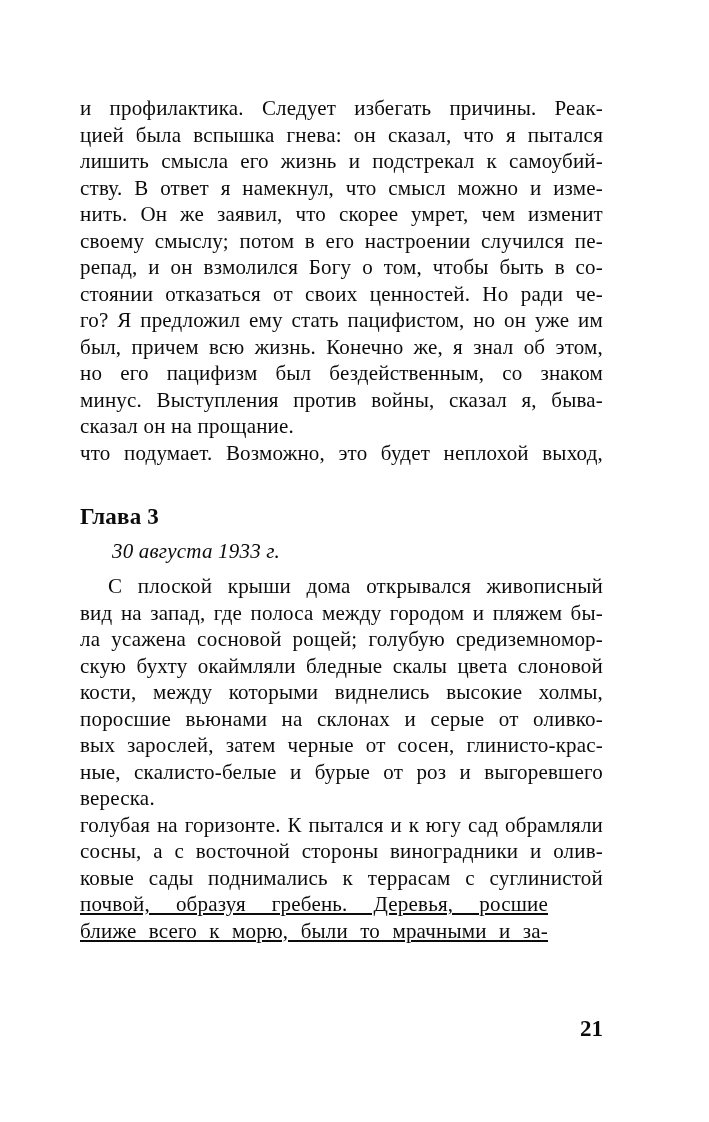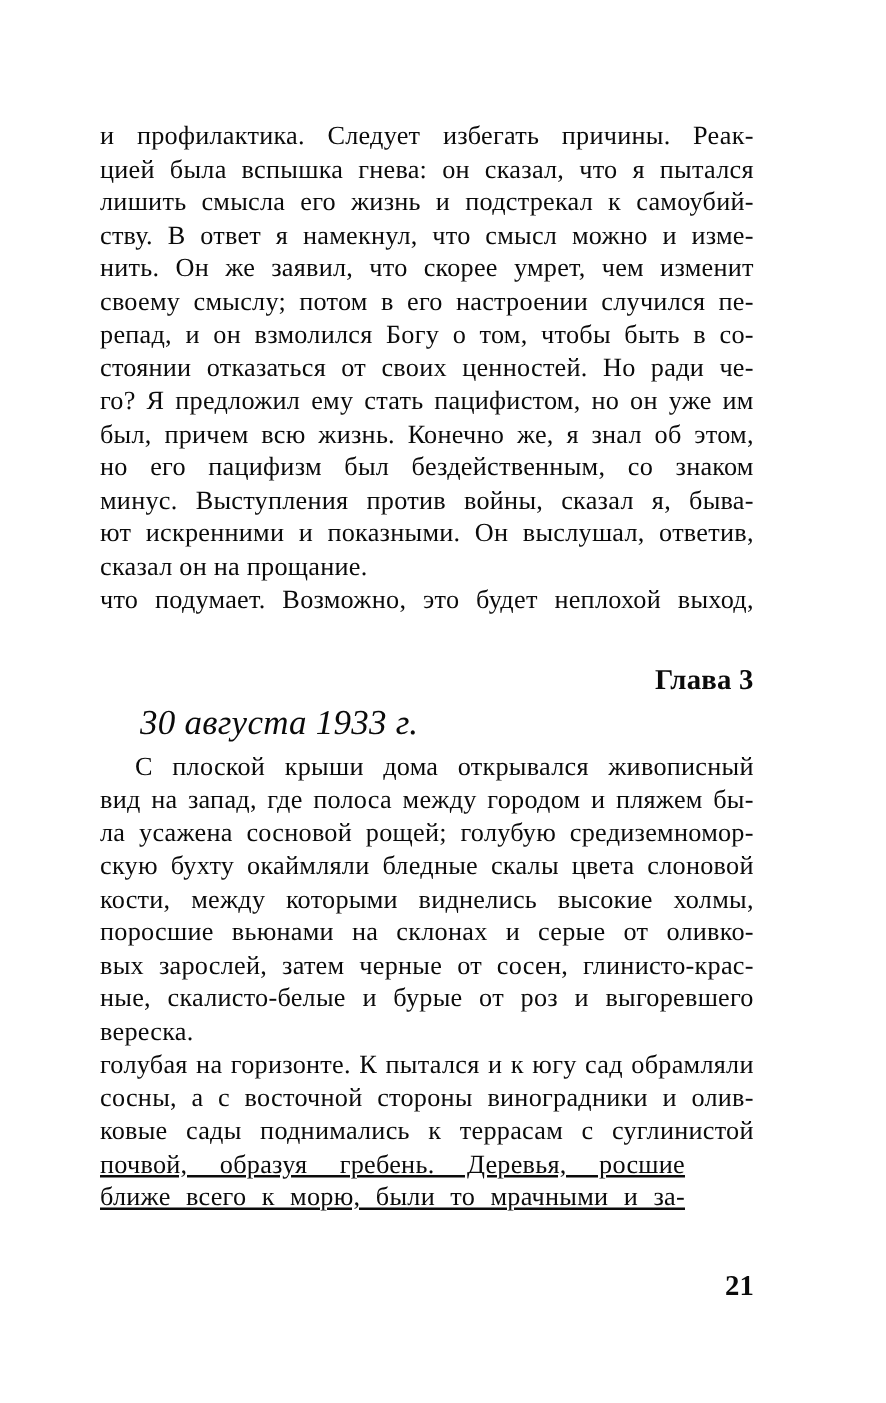--- a/index.html
+++ b/index.html
@@ -32,28 +32,28 @@
     text-justify: inter-word;
     white-space: normal;
   }
   .line.end { text-align-last: left; }
   .line.ind { text-indent: 28px; }
   .para.narrow { width: 468px; text-decoration: underline; }
   .chapter-heading {
     margin-top: 37px;
     font-size: 23px;
     font-weight: bold;
-    text-align: right;
+    text-align: left;
     line-height: 28px;
   }
   .chapter-date {
     margin-top: 7px;
     padding-left: 32px;
     font-style: italic;
-    font-size: 28px;
+    font-size: 21px;
     line-height: 27px;
   }
   .p2-gap { margin-top: 8px; }
   .page-number {
     position: absolute;
     top: 1016px;
     right: 106px;
     font-size: 23px;
     font-weight: bold;
     line-height: 26px;
@@ -71,21 +71,20 @@
         <div class="line">лишить смысла его жизнь и подстрекал к самоубий-</div>
         <div class="line">ству. В ответ я намекнул, что смысл можно и изме-</div>
         <div class="line">нить. Он же заявил, что скорее умрет, чем изменит</div>
         <div class="line">своему смыслу; потом в его настроении случился пе-</div>
         <div class="line">репад, и он взмолился Богу о том, чтобы быть в со-</div>
         <div class="line">стоянии отказаться от своих ценностей. Но ради че-</div>
         <div class="line">го? Я предложил ему стать пацифистом, но он уже им</div>
         <div class="line">был, причем всю жизнь. Конечно же, я знал об этом,</div>
         <div class="line">но его пацифизм был бездейственным, со знаком</div>
         <div class="line">минус. Выступления против войны, сказал я, быва-</div>
-        <div class="line">ют искренними и показными. Он выслушал, ответив,</div>
         <div class="line end">сказал он на прощание.</div>
         <div class="line">что подумает. Возможно, это будет неплохой выход,</div>
       </div>
 
     <div class="chapter-heading">Глава 3</div>
 
     <div class="chapter-date">30 августа 1933 г.</div>
 
     <div class="para p2-gap">
         <div class="line ind">С плоской крыши дома открывался живописный</div>

